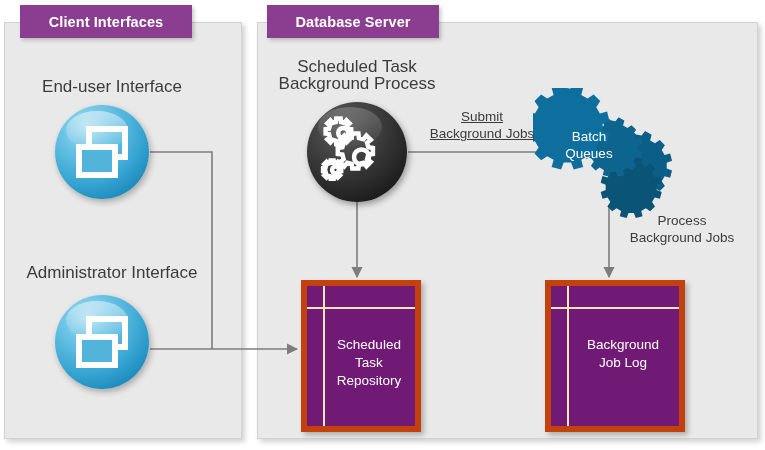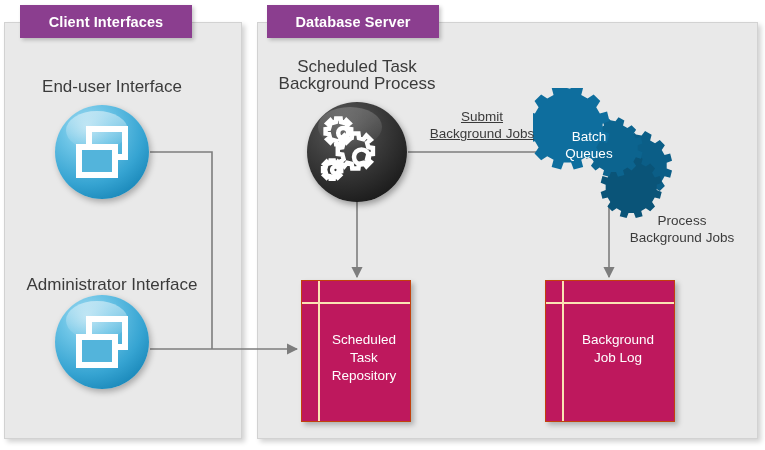--- a/index.html
+++ b/index.html
@@ -124,22 +124,22 @@
     white-space: pre-line;
     z-index: 5;
     pointer-events: none;
   }
 
   
   .store {
     position: absolute;
     width: 108px;
     height: 140px;
-    background: #be185d;
-    border: 1px solid #c2410c;
+    background: #701a75;
+    border: 6px solid #c2410c;
     box-shadow: 3px 3px 5px rgba(0,0,0,0.25);
   }
   .store .hline {
     position: absolute;
     left: 0;
     top: 21px;
     width: 100%;
     height: 2px;
     background: #fbe3b3;
   }
@@ -180,21 +180,21 @@
     font-size: 13.5px;
     line-height: 17px;
     text-align: center;
     white-space: pre-line;
   }
   #label-submit  { left: 417px; top: 108px; width: 130px; text-decoration: underline; }
   #label-process { left: 617px; top: 212px; width: 130px; }
 
   
   #caption-enduser { left: 22px;  top: 78px;  width: 180px; }
-  #caption-admin   { left: 12px;  top: 276px; width: 200px; }
+  #caption-admin   { left: 12px;  top: 264px; width: 200px; }
   #caption-stbp    { left: 277px; top: 58px;  width: 160px; }
 
   #iface-enduser { left: 55px; top: 105px; }
   #iface-admin   { left: 55px; top: 295px; }
 </style>
 </head>
 <body>
 
 <div id="canvas">
 

